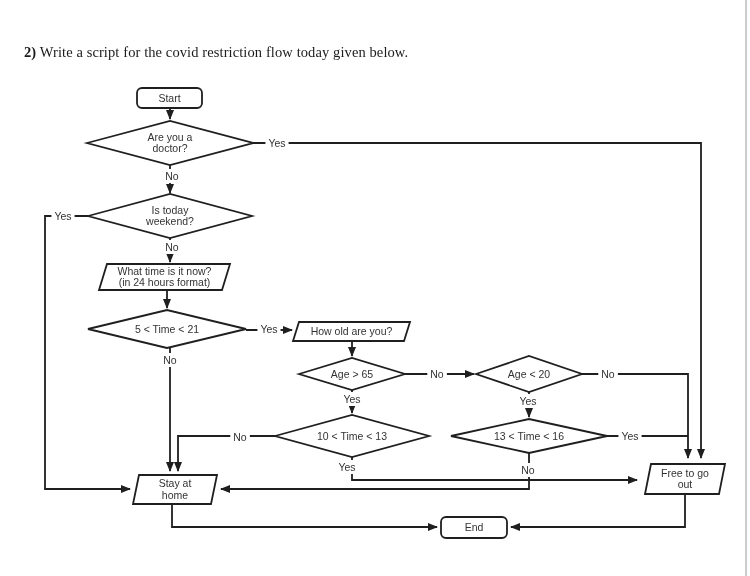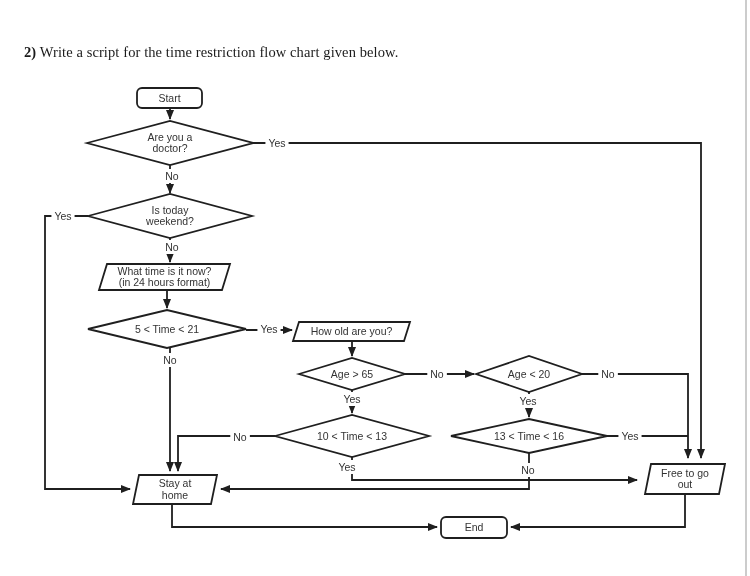--- a/index.html
+++ b/index.html
@@ -9,21 +9,21 @@
               font-family:"Liberation Serif",serif;font-size:14.5px;color:#1b1b1b;
               letter-spacing:.1px;}
   .page-title .num{font-weight:bold;}
   #flow-svg{position:absolute;left:0;top:0;}
   #flow-svg text{font-family:"Liberation Sans",sans-serif;}
   .page-edge{position:absolute;top:0;right:3px;width:2px;height:576px;}
 </style>
 </head>
 <body>
 
-<div class="page-title"><span class="num">2)</span> <span>Write a script for the time restriction flow chart given below.</span></div>
+<div class="page-title"><span class="num">2)</span> <span>Write a script for the covid restriction flow today given below.</span></div>
 
 <svg id="flow-svg" width="750" height="576" viewBox="0 0 750 576">
     <defs>
       <marker id="arr" markerUnits="userSpaceOnUse" markerWidth="10" markerHeight="8" refX="9" refY="4" orient="auto">
         <path d="M0,0 L10,4 L0,8 Z" fill="#1f1f1f"></path>
       </marker>
     </defs>
     <polyline points="170,108 170,119" fill="none" stroke="#1f1f1f" stroke-width="1.8" marker-end="url(#arr)"></polyline>
     <polyline points="170,165 170,193" fill="none" stroke="#1f1f1f" stroke-width="1.8" marker-end="url(#arr)"></polyline>
     <polyline points="253,143 701,143 701,458" fill="none" stroke="#1f1f1f" stroke-width="1.8" marker-end="url(#arr)"></polyline>

